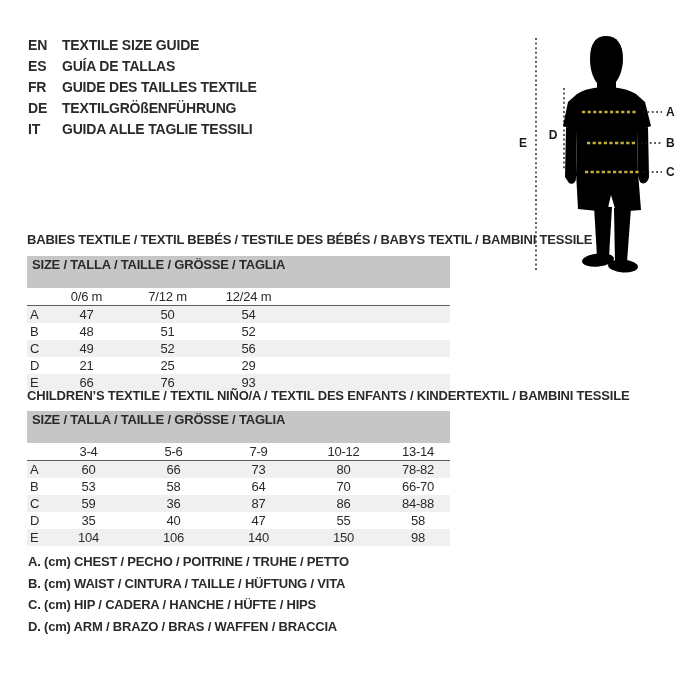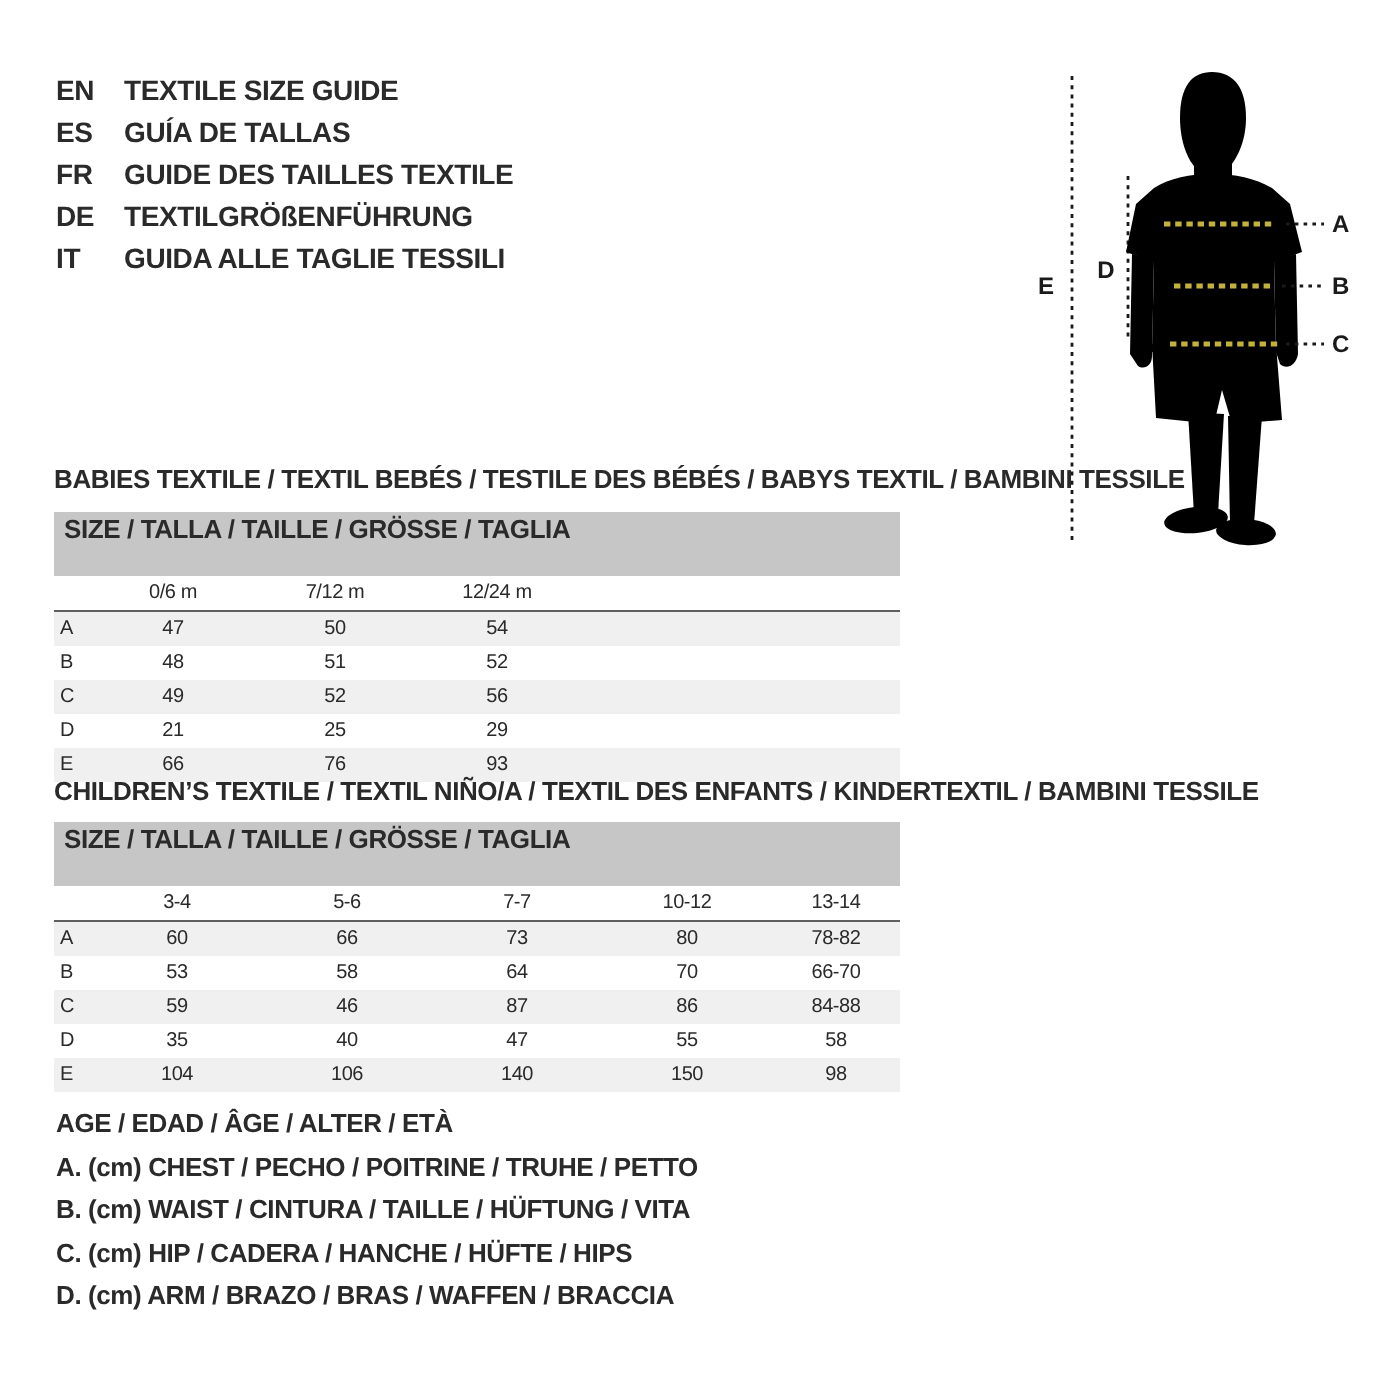--- a/index.html
+++ b/index.html
@@ -11,21 +11,21 @@
   
   .langs{position:absolute;left:28px;top:35px;}
   .lang-row{display:flex;font-size:14px;font-weight:700;line-height:21px;letter-spacing:-0.2px;}
   .lang-code{width:34px;flex:0 0 34px;}
   
   .figure-wrap{position:absolute;left:510px;top:30px;width:190px;height:245px;}
   
   .size-table{position:absolute;width:423px;letter-spacing:-0.2px;}
   .tbl-title{font-size:13px;font-weight:700;line-height:14px;white-space:nowrap;}
   .size-bar{background:#c6c6c6;height:32px;line-height:18px;font-size:13px;font-weight:700;padding-left:5px;box-sizing:border-box;}
-  .grid-row{display:grid;height:17px;line-height:17px;font-size:10px;}
+  .grid-row{display:grid;height:17px;line-height:17px;font-size:13px;}
   .babies .grid-row{grid-template-columns:19px 81px 81px 81px 1fr;}
   .children .grid-row{grid-template-columns:19px 85px 85px 85px 85px 1fr;}
   .col-head{border-bottom:1.5px solid #5f5f5f;}
   .grid-row span{text-align:center;}
   .grid-row span.row-label{text-align:left;padding-left:3px;}
   .rows .grid-row:nth-child(odd){background:#f0f0f0;}
   #babies-table{left:27px;top:233px;}
   #children-table{left:27px;top:389px;}
   .size-bar{margin-top:9px;}
   #children-table .size-bar{margin-top:8px;}
@@ -139,21 +139,21 @@
     </div>
 </section>
 
 <section class="size-table children" id="children-table">
   <div class="tbl-title">CHILDREN’S TEXTILE / TEXTIL NIÑO/A / TEXTIL DES ENFANTS / KINDERTEXTIL / BAMBINI TESSILE</div>
   <div class="size-bar">SIZE / TALLA / TAILLE / GRÖSSE / TAGLIA</div>
   <div class="grid-row col-head">
       <span class="row-label"></span>
       <span>3-4</span>
       <span>5-6</span>
-      <span>7-7</span>
+      <span>7-9</span>
       <span>10-12</span>
       <span>13-14</span>
     </div>
   <div class="rows">
       <div class="grid-row">
         <span class="row-label">A</span>
         <span>60</span>
         <span>66</span>
         <span>73</span>
         <span>80</span>
@@ -163,21 +163,21 @@
         <span class="row-label">B</span>
         <span>53</span>
         <span>58</span>
         <span>64</span>
         <span>70</span>
         <span>66-70</span>
       </div>
       <div class="grid-row">
         <span class="row-label">C</span>
         <span>59</span>
-        <span>46</span>
+        <span>36</span>
         <span>87</span>
         <span>86</span>
         <span>84-88</span>
       </div>
       <div class="grid-row">
         <span class="row-label">D</span>
         <span>35</span>
         <span>40</span>
         <span>47</span>
         <span>55</span>
@@ -188,20 +188,19 @@
         <span>104</span>
         <span>106</span>
         <span>140</span>
         <span>150</span>
         <span>98</span>
       </div>
     </div>
 </section>
 
 <div class="legend">
-  <div>AGE / EDAD / ÂGE / ALTER / ETÀ</div>
   <div id="legend-items">
       <div>A. (cm) CHEST / PECHO / POITRINE / TRUHE / PETTO</div>
       <div>B. (cm) WAIST / CINTURA / TAILLE / HÜFTUNG / VITA</div>
       <div>C. (cm) HIP / CADERA / HANCHE / HÜFTE / HIPS</div>
       <div>D. (cm) ARM / BRAZO / BRAS / WAFFEN / BRACCIA</div>
     </div>
 </div>
 
 </body></html>

